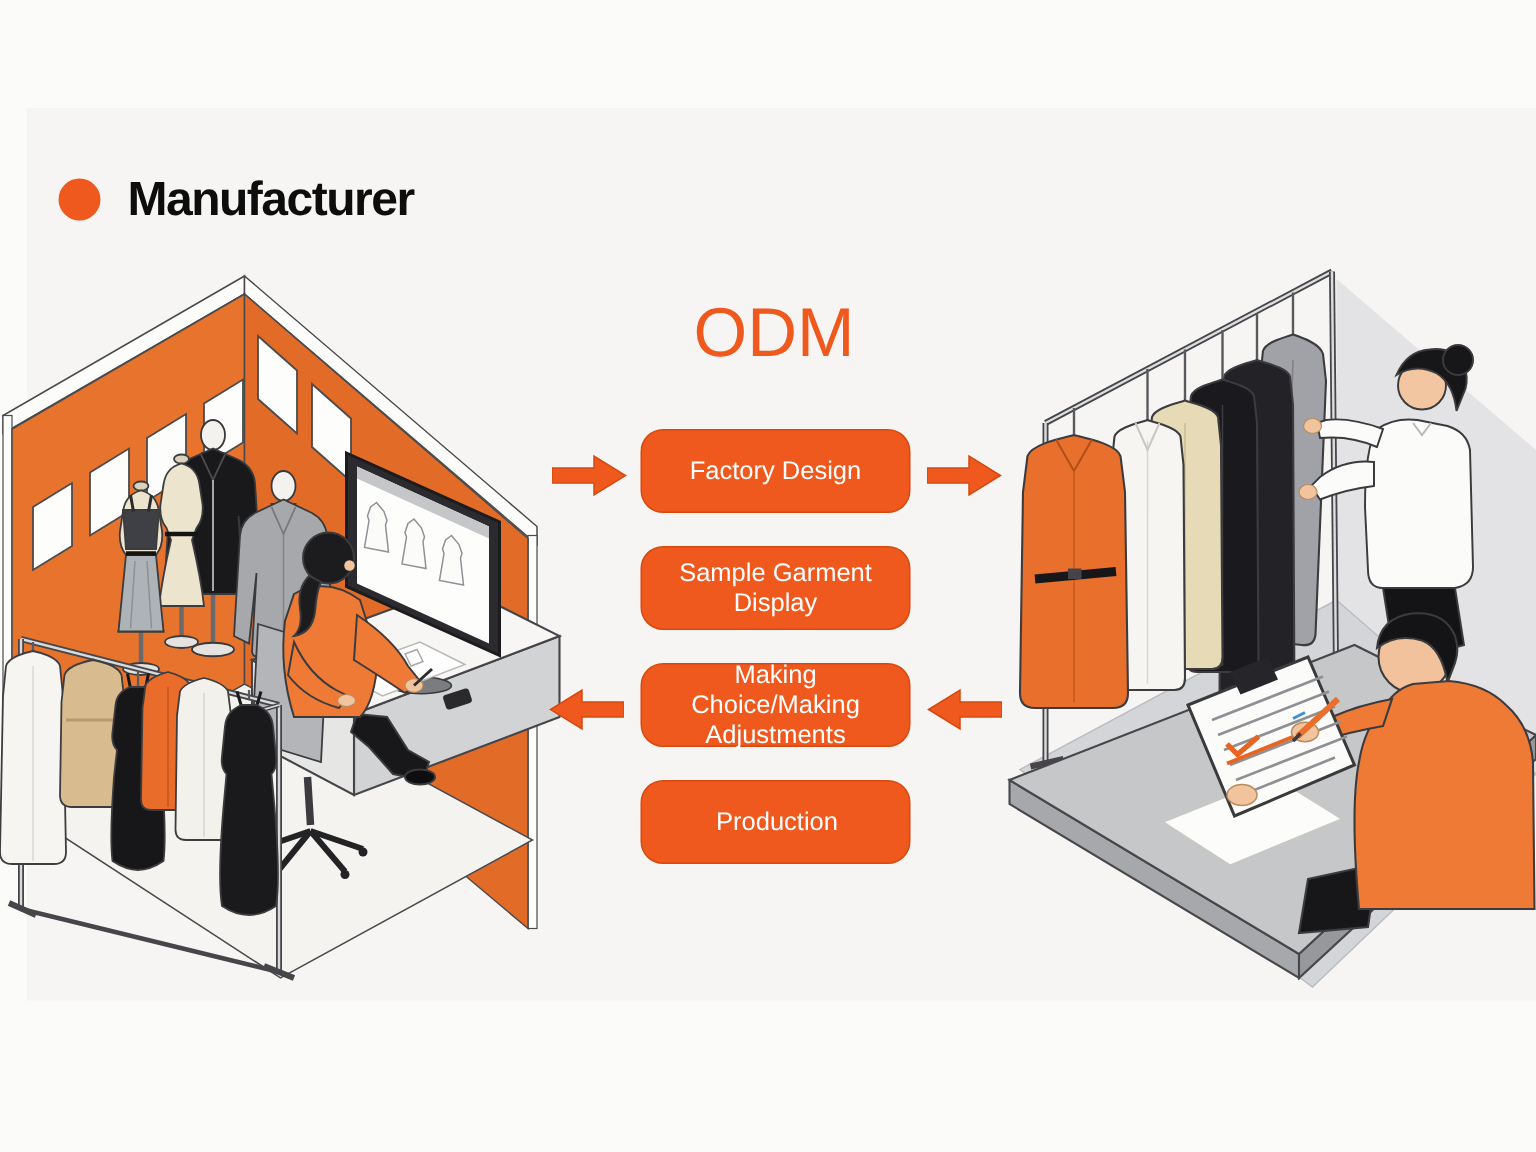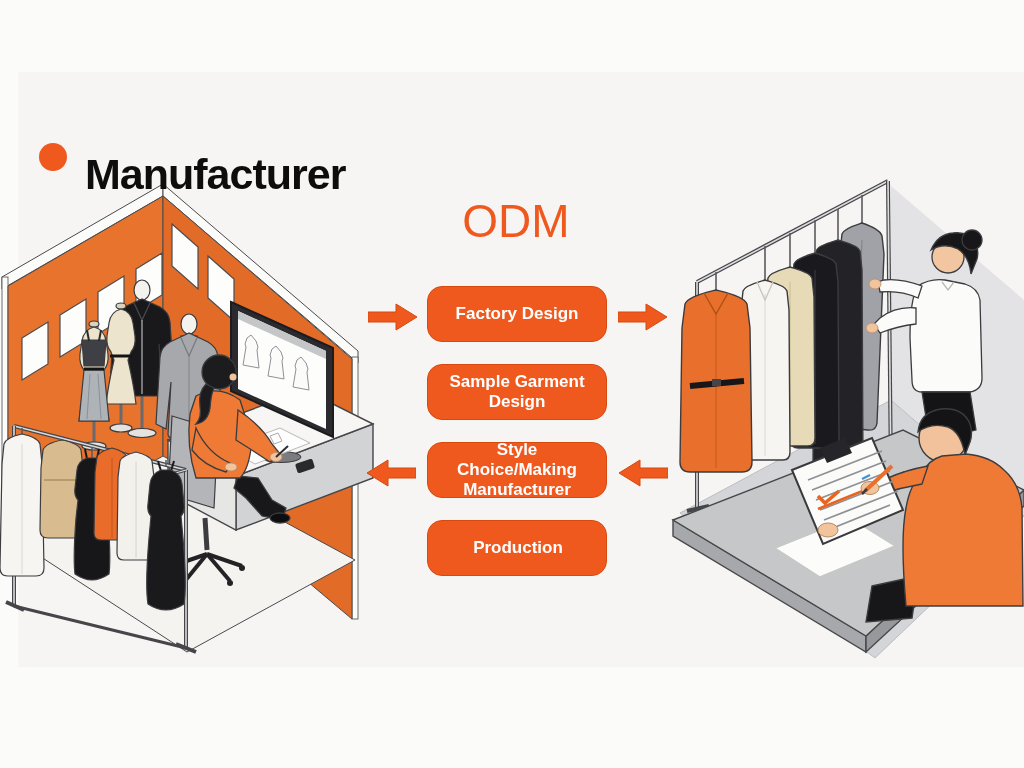--- a/index.html
+++ b/index.html
@@ -1,27 +1,27 @@
 <!DOCTYPE html>
 <html><head>
 <meta charset="utf-8">
 <style>
   html,body{margin:0;padding:0;background:#ffffff;}
   .canvas{position:relative;width:1024px;height:768px;background:#fbfbfa;overflow:hidden;
           font-family:"Liberation Sans",sans-serif;}
   .panel{position:absolute;left:18px;top:72px;width:1006px;height:595px;background:#f6f5f3;}
   .legend{position:absolute;display:flex;align-items:center;gap:18px;}
   .legend .dot{width:28px;height:28px;border-radius:50%;}
-  .legend .lbl{font-size:43px;font-weight:800;color:#0d0d0d;letter-spacing:-1px;white-space:nowrap;margin-top:36px;}
+  .legend .lbl{font-size:32px;font-weight:800;color:#0d0d0d;letter-spacing:-1px;white-space:nowrap;}
   #legend-man{left:39px;top:114px;}
   #legend-brand{left:669px;top:114px;}
   .odm{position:absolute;left:426px;top:194px;width:180px;text-align:center;
        font-size:46px;font-weight:400;color:#F0591E;letter-spacing:0px;}
   .step{position:absolute;left:427px;width:180px;height:56px;background:#F0591E;
-        border:1px solid #d8490f;border-radius:15px;color:#ffffff;font-weight:700;
+        border:1px solid #d8490f;border-radius:15px;color:#ffffff;font-weight:400;
         font-size:17px;line-height:1.18;display:flex;align-items:center;justify-content:center;
         text-align:center;padding:2px 12px;box-sizing:border-box;}
   #step1{top:286px;} #step2{top:364px;} #step3{top:442px;} #step4{top:520px;padding-left:14px;} #step5{top:596px;}
   .arrow{position:absolute;width:50px;height:30px;}
   #arr1{left:368px;top:302px;} #arr2{left:618px;top:302px;}
   #arr3{left:366px;top:458px;} #arr4{left:618px;top:458px;}
   .scene{position:absolute;}
   #scene-left{left:0px;top:178px;}
   #scene-right{left:660px;top:178px;}
 </style>
@@ -278,22 +278,22 @@
   </svg>
 
   <div class="legend" id="legend-man">
     <span class="dot" style="background:#F0591E"></span>
     <span class="lbl">Manufacturer</span>
   </div>
 
   <div class="odm">ODM</div>
 
   <div class="step" id="step1">Factory Design</div>
-  <div class="step" id="step2">Sample Garment Design</div>
-  <div class="step" id="step3">Style Choice/Making Manufacturer</div>
+  <div class="step" id="step2">Sample Garment Display</div>
+  <div class="step" id="step3">Making Choice/Making Adjustments</div>
   <div class="step" id="step4">Production</div>
 
   <svg class="arrow" id="arr1" viewBox="0 0 50 30">
     <polygon points="0,10 28,10 28,2 49,15 28,28 28,20 0,20" fill="#F0591E" stroke="#d4490f" stroke-width="1"></polygon>
   </svg>
   <svg class="arrow" id="arr2" viewBox="0 0 50 30">
     <polygon points="0,10 28,10 28,2 49,15 28,28 28,20 0,20" fill="#F0591E" stroke="#d4490f" stroke-width="1"></polygon>
   </svg>
   <svg class="arrow" id="arr3" viewBox="0 0 50 30">
     <polygon points="50,10 22,10 22,2 1,15 22,28 22,20 50,20" fill="#F0591E" stroke="#d4490f" stroke-width="1"></polygon>

